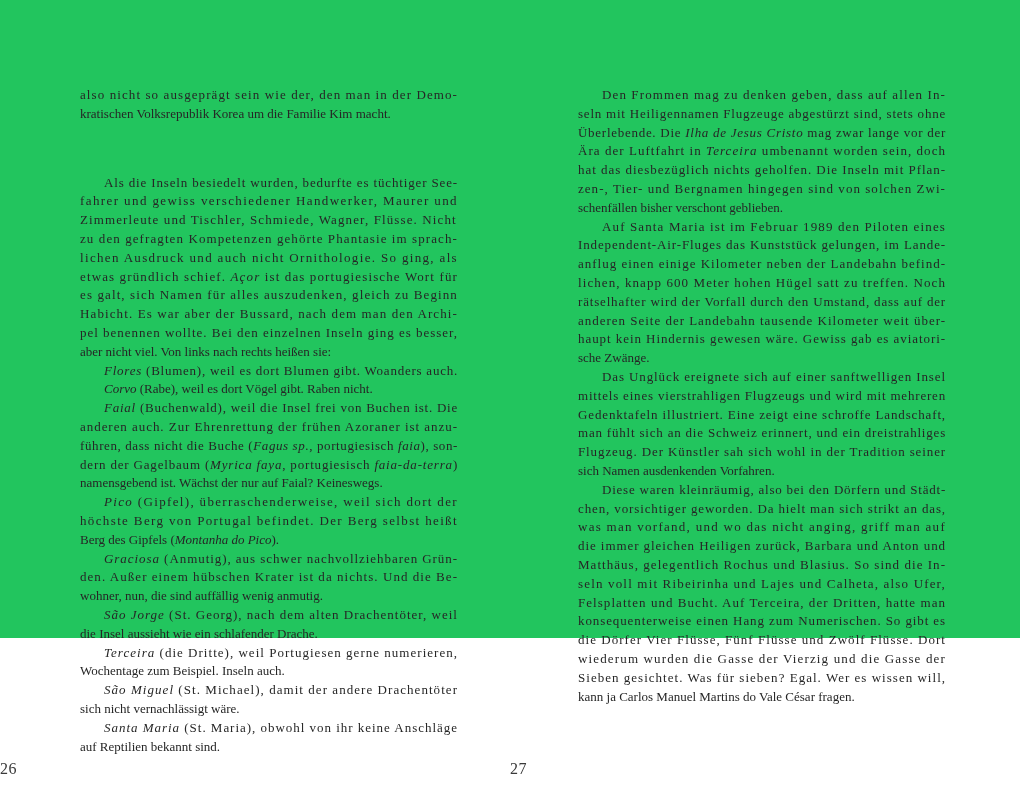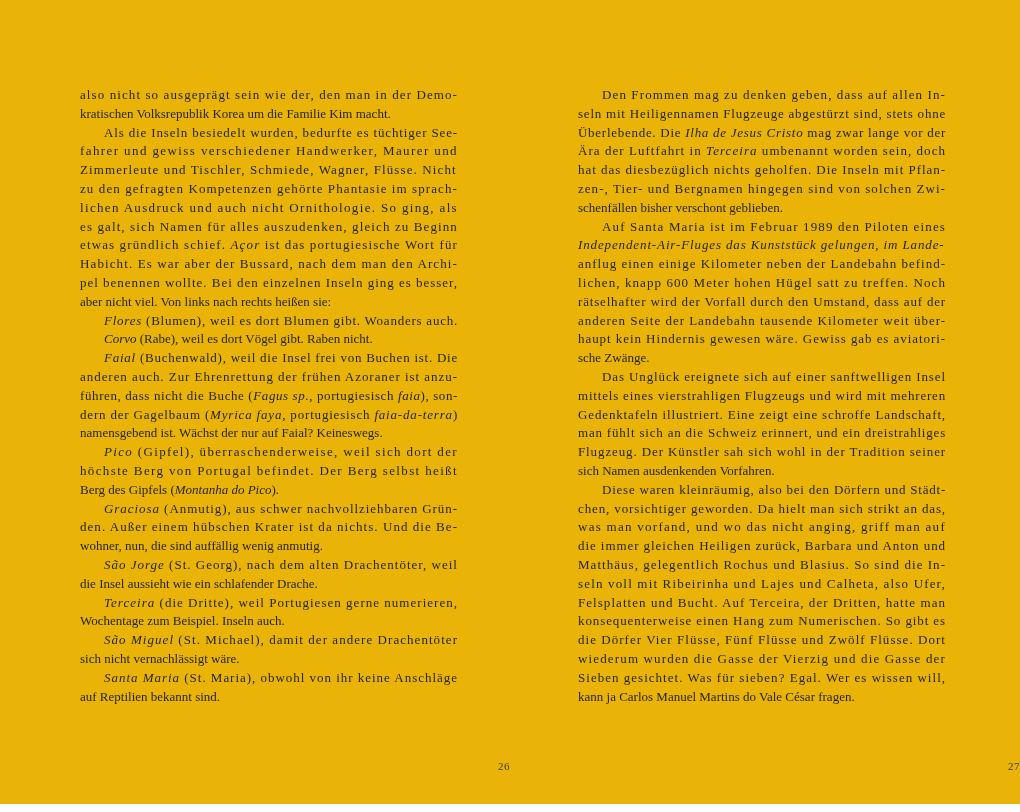--- a/index.html
+++ b/index.html
@@ -1,56 +1,56 @@
 <!DOCTYPE html>
 <html lang="de"><head>
 <meta charset="utf-8">
 <style>
   html, body { margin: 0; padding: 0; background: #ffffff; }
   body {
     width: 1020px; height: 812px; overflow: hidden;
     font-family: "Liberation Serif", "DejaVu Serif", serif;
   }
   .book { position: relative; width: 1020px; height: 812px; background: #ffffff; }
-  .page { position: absolute; top: 0; width: 510px; height: 804px; background: #eab308; }
+  .page { position: absolute; top: 0; width: 510px; height: 638px; background: #22c55e; }
   .page.left  { left: 0; }
   .page.right { left: 510px; }
   .text-block {
     position: absolute; top: 86px;
     color: #262626;
     font-size: 13px;
     line-height: 18.8px;
   }
   .page.left  .text-block { left: 80px; width: 378px; }
   .page.right .text-block { left: 68px; width: 368px; }
   .line { white-space: nowrap; }
-  .line.gap { }
+  .line.gap { margin-top: 50px; }
   .indent { display: inline-block; width: 24px; }
   .line-text { white-space: nowrap; }
   .page-number {
     position: absolute; top: 760px; left: 0; width: 100%;
-    text-align: right;
-    font-size: 11px; color: #3a3a3a; letter-spacing: 0.5px;
+    text-align: left;
+    font-size: 16px; color: #3a3a3a; letter-spacing: 0.5px;
   }
 </style>
 </head>
 <body>
 
 <div class="book">
   <div class="page left">
     <div class="text-block">
         <div class="line"><span class="line-text" style="letter-spacing: 1.092px;">also nicht so ausgeprägt sein wie der, den man in der Demo-</span></div>
         <div class="line"><span class="line-text">kratischen Volksrepublik Korea um die Familie Kim macht.</span></div>
         <div class="line gap"><span class="indent"></span><span class="line-text" style="letter-spacing: 0.854px;">Als die Inseln besiedelt wurden, bedurfte es tüchtiger See-</span></div>
         <div class="line"><span class="line-text" style="letter-spacing: 1.401px;">fahrer und gewiss verschiedener Handwerker, Maurer und</span></div>
         <div class="line"><span class="line-text" style="letter-spacing: 1.115px;">Zimmerleute und Tischler, Schmiede, Wagner, Flüsse. Nicht</span></div>
         <div class="line"><span class="line-text" style="letter-spacing: 1.09px;">zu den gefragten Kompetenzen gehörte Phantasie im sprach-</span></div>
         <div class="line"><span class="line-text" style="letter-spacing: 1.336px;">lichen Ausdruck und auch nicht Ornithologie. So ging, als</span></div>
+        <div class="line"><span class="line-text" style="letter-spacing: 1.128px;">etwas gründlich schief. <i>Açor</i> ist das portugiesische Wort für</span></div>
         <div class="line"><span class="line-text" style="letter-spacing: 1.114px;">es galt, sich Namen für alles auszudenken, gleich zu Beginn</span></div>
-        <div class="line"><span class="line-text" style="letter-spacing: 1.128px;">etwas gründlich schief. <i>Açor</i> ist das portugiesische Wort für</span></div>
         <div class="line"><span class="line-text" style="letter-spacing: 1.109px;">Habicht. Es war aber der Bussard, nach dem man den Archi-</span></div>
         <div class="line"><span class="line-text" style="letter-spacing: 0.98px;">pel benennen wollte. Bei den einzelnen Inseln ging es besser,</span></div>
         <div class="line"><span class="line-text">aber nicht viel. Von links nach rechts heißen sie:</span></div>
         <div class="line"><span class="indent"></span><span class="line-text" style="letter-spacing: 0.762px;"><i>Flores</i> (Blumen), weil es dort Blumen gibt. Woanders auch.</span></div>
         <div class="line"><span class="indent"></span><span class="line-text"><i>Corvo</i> (Rabe), weil es dort Vögel gibt. Raben nicht.</span></div>
         <div class="line"><span class="indent"></span><span class="line-text" style="letter-spacing: 0.756px;"><i>Faial</i> (Buchenwald), weil die Insel frei von Buchen ist. Die</span></div>
         <div class="line"><span class="line-text" style="letter-spacing: 0.952px;">anderen auch. Zur Ehrenrettung der frühen Azoraner ist anzu-</span></div>
         <div class="line"><span class="line-text" style="letter-spacing: 0.601px;">führen, dass nicht die Buche (<i>Fagus sp.</i>, portugiesisch <i>faia</i>), son-</span></div>
         <div class="line"><span class="line-text" style="letter-spacing: 0.817px;">dern der Gagelbaum (<i>Myrica faya</i>, portugiesisch <i>faia-da-terra</i>)</span></div>
         <div class="line"><span class="line-text">namensgebend ist. Wächst der nur auf Faial? Keineswegs.</span></div>
@@ -74,21 +74,21 @@
   <div class="page right">
     <div class="text-block">
         <div class="line"><span class="indent"></span><span class="line-text" style="letter-spacing: 1.111px;">Den Frommen mag zu denken geben, dass auf allen In-</span></div>
         <div class="line"><span class="line-text" style="letter-spacing: 0.778px;">seln mit Heiligennamen Flugzeuge abgestürzt sind, stets ohne</span></div>
         <div class="line"><span class="line-text" style="letter-spacing: 0.724px;">Überlebende. Die <i>Ilha de Jesus Cristo</i> mag zwar lange vor der</span></div>
         <div class="line"><span class="line-text" style="letter-spacing: 1.045px;">Ära der Luftfahrt in <i>Terceira</i> umbenannt worden sein, doch</span></div>
         <div class="line"><span class="line-text" style="letter-spacing: 0.965px;">hat das diesbezüglich nichts geholfen. Die Inseln mit Pflan-</span></div>
         <div class="line"><span class="line-text" style="letter-spacing: 1.042px; text-align: center;">zen-, Tier- und Bergnamen hingegen sind von solchen Zwi-</span></div>
         <div class="line"><span class="line-text">schenfällen bisher verschont geblieben.</span></div>
         <div class="line"><span class="indent"></span><span class="line-text" style="letter-spacing: 1.129px;">Auf Santa Maria ist im Februar 1989 den Piloten eines</span></div>
-        <div class="line"><span class="line-text" style="letter-spacing: 0.874px; font-style: italic;">Independent-Air-Fluges das Kunststück gelungen, im Lande-</span></div>
+        <div class="line"><span class="line-text" style="letter-spacing: 0.874px;">Independent-Air-Fluges das Kunststück gelungen, im Lande-</span></div>
         <div class="line"><span class="line-text" style="letter-spacing: 0.991px;">anflug einen einige Kilometer neben der Landebahn befind-</span></div>
         <div class="line"><span class="line-text" style="letter-spacing: 1.083px;">lichen, knapp 600 Meter hohen Hügel satt zu treffen. Noch</span></div>
         <div class="line"><span class="line-text" style="letter-spacing: 0.821px; margin-top: 29px;">rätselhafter wird der Vorfall durch den Umstand, dass auf der</span></div>
         <div class="line"><span class="line-text" style="letter-spacing: 0.983px;">anderen Seite der Landebahn tausende Kilometer weit über-</span></div>
         <div class="line"><span class="line-text" style="letter-spacing: 0.936px; margin-top: 16px;">haupt kein Hindernis gewesen wäre. Gewiss gab es aviatori-</span></div>
         <div class="line"><span class="line-text">sche Zwänge.</span></div>
         <div class="line"><span class="indent"></span><span class="line-text" style="letter-spacing: 0.889px;">Das Unglück ereignete sich auf einer sanftwelligen Insel</span></div>
         <div class="line"><span class="line-text" style="letter-spacing: 0.808px; text-align: center;">mittels eines vierstrahligen Flugzeugs und wird mit mehreren</span></div>
         <div class="line"><span class="line-text" style="letter-spacing: 0.862px;">Gedenktafeln illustriert. Eine zeigt eine schroffe Landschaft,</span></div>
         <div class="line"><span class="line-text" style="letter-spacing: 0.8px;">man fühlt sich an die Schweiz erinnert, und ein dreistrahliges</span></div>

